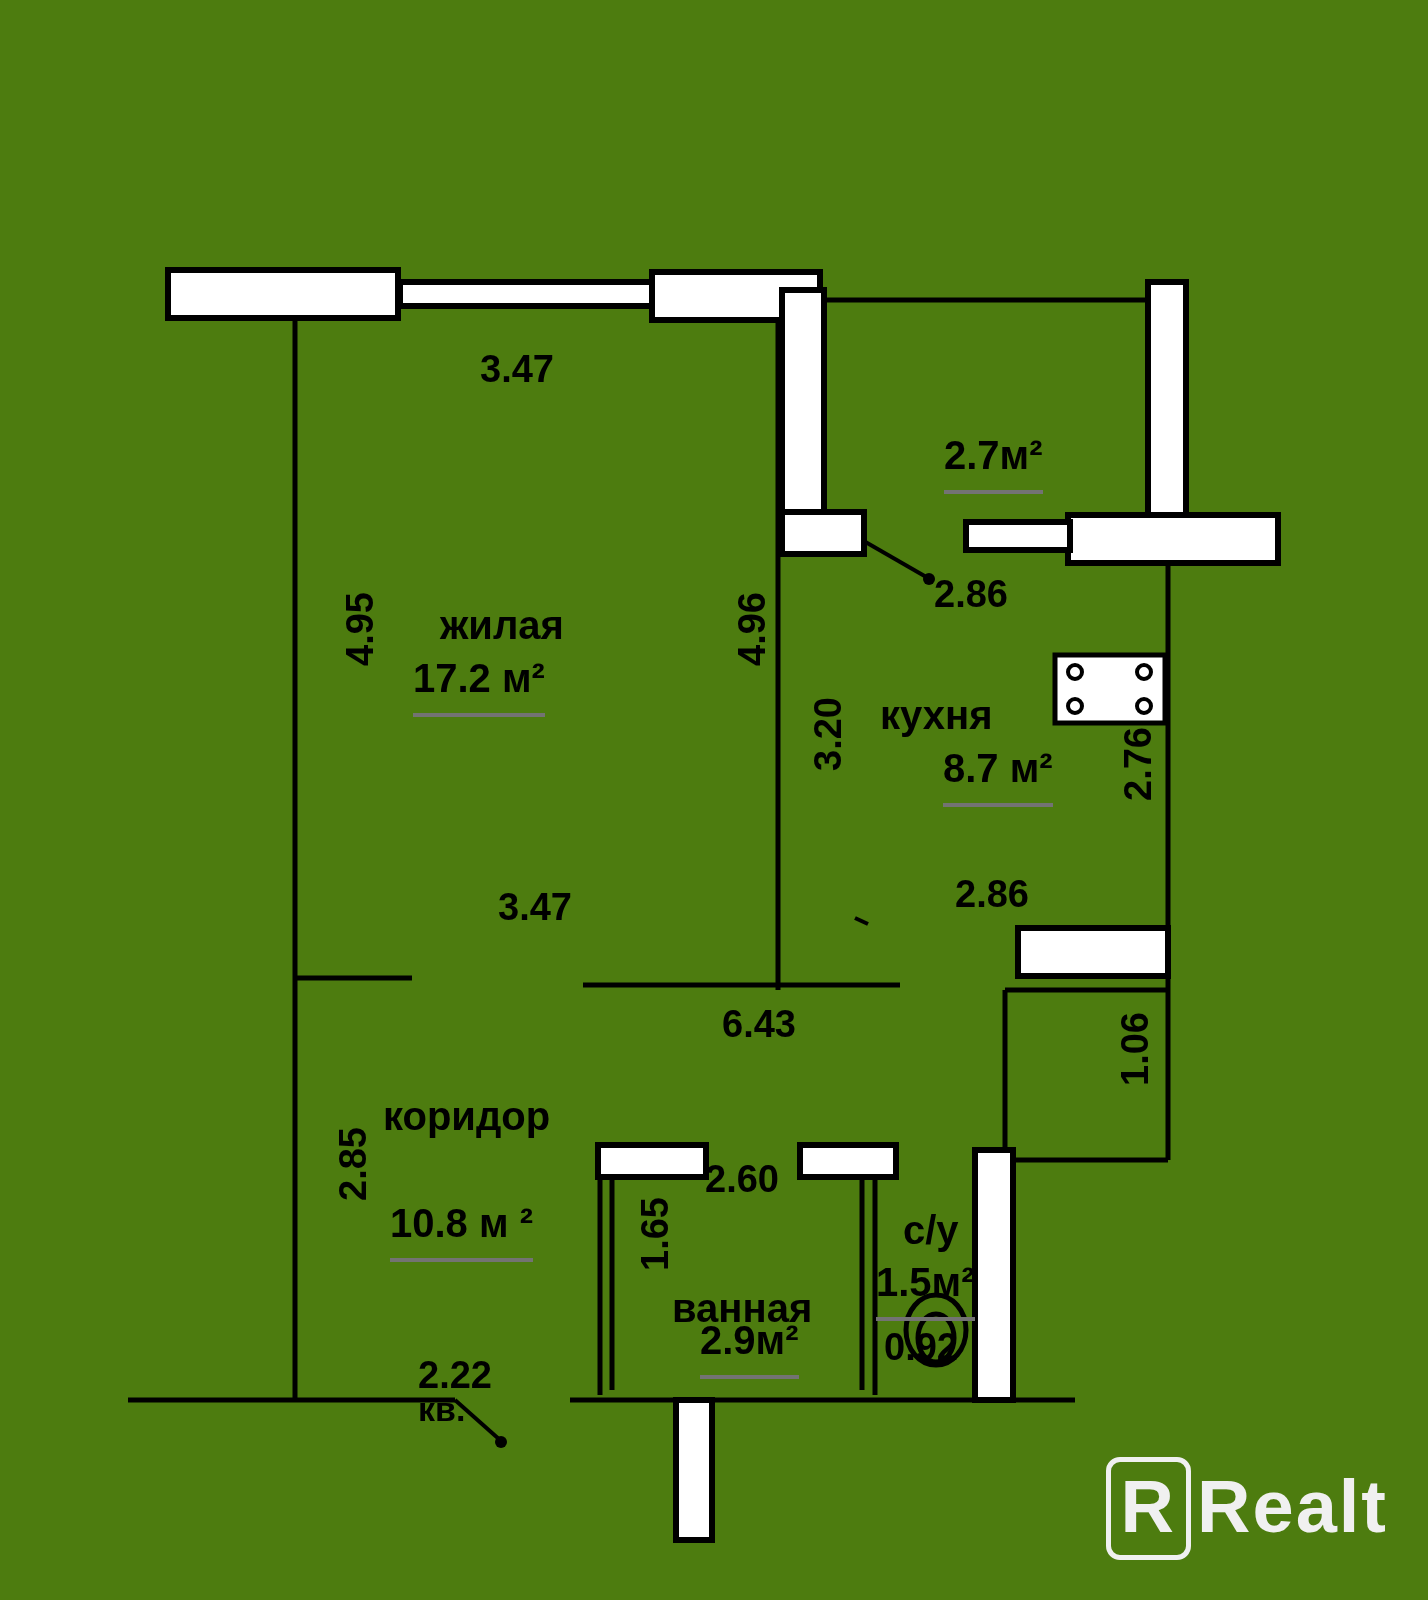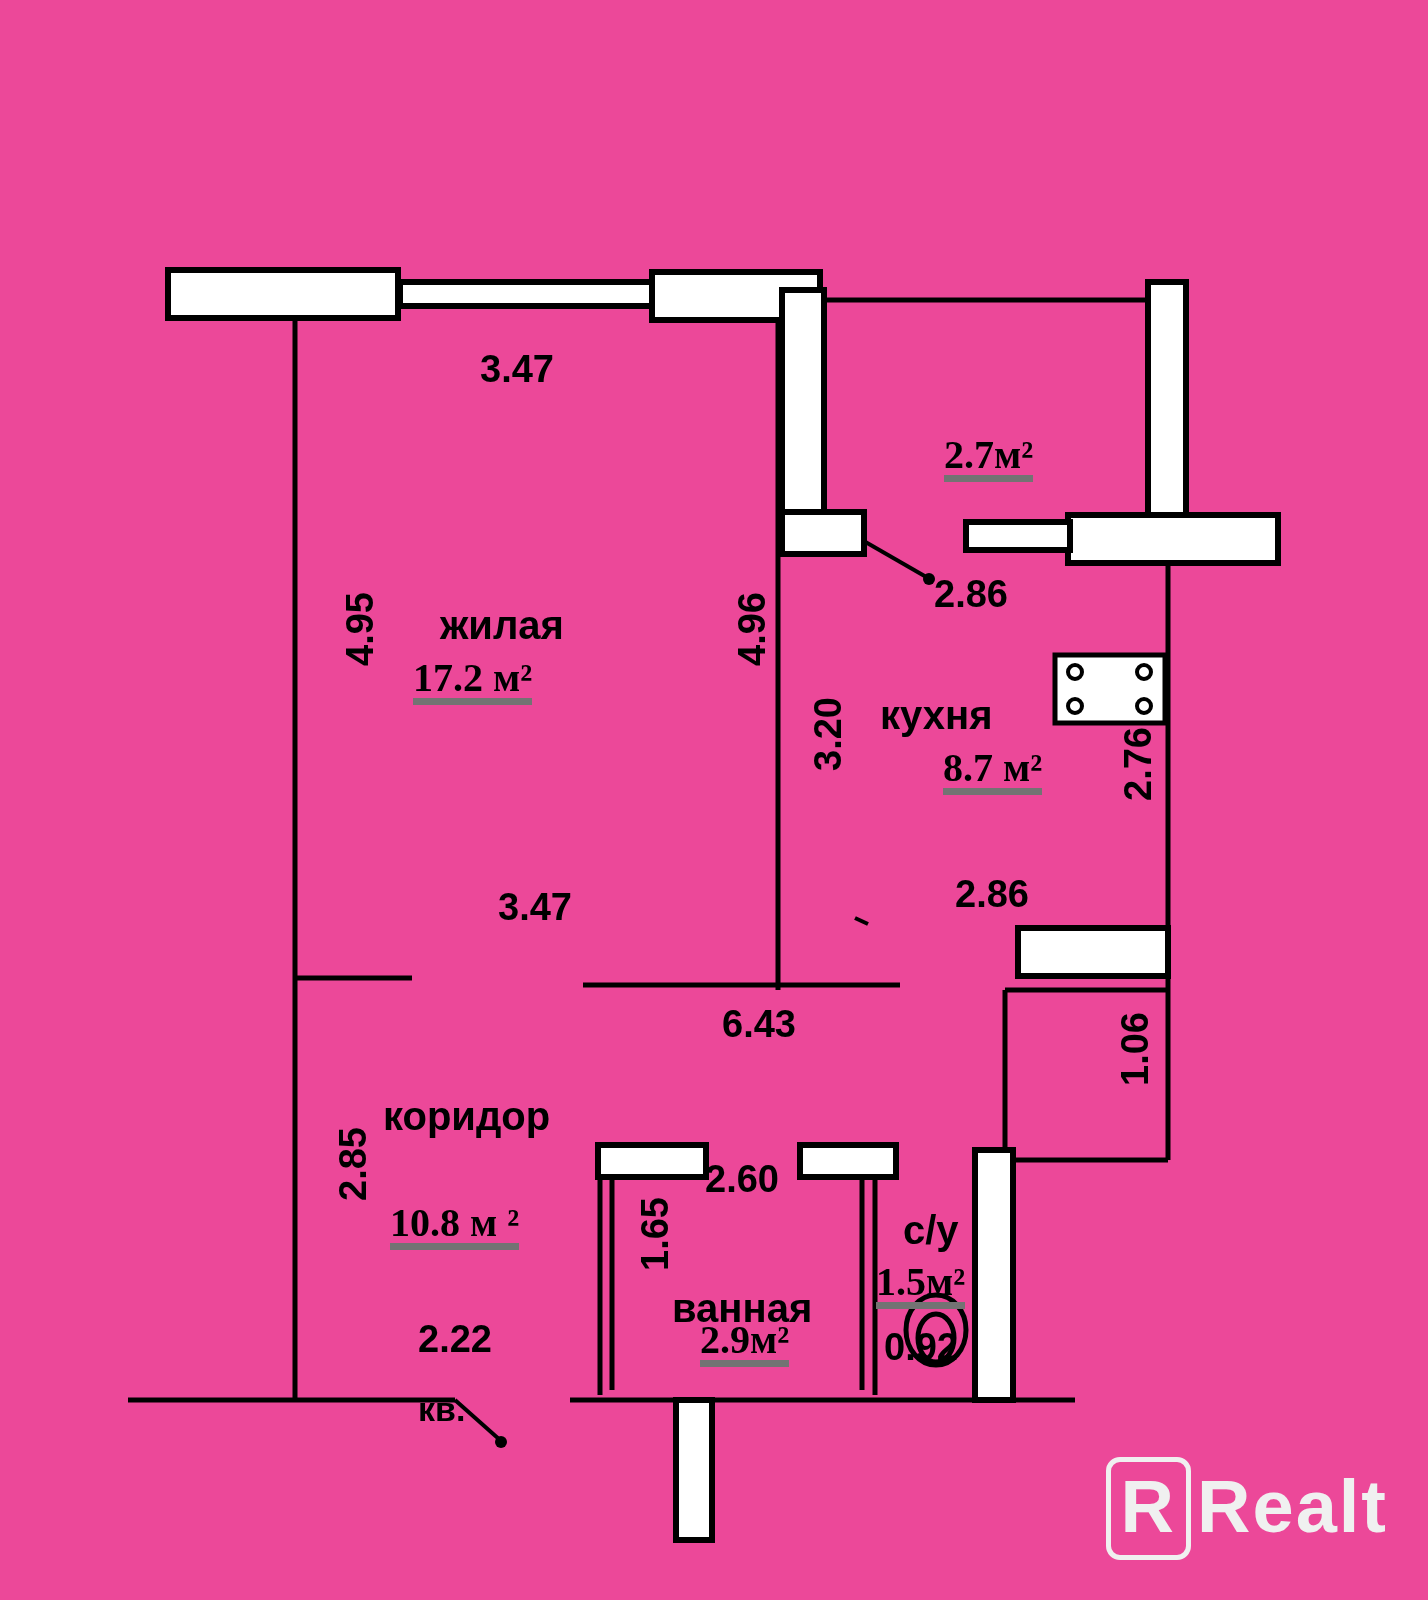--- a/index.html
+++ b/index.html
@@ -7,21 +7,21 @@
     padding: 0;
     background: #ffffff;
   }
   body {
     font-family: "Liberation Sans", sans-serif;
   }
   #plan {
     position: relative;
     width: 1428px;
     height: 1600px;
-    background: #ec4899;
+    background: #4d7c0f;
     overflow: hidden;
   }
   svg.plan-svg {
     position: absolute;
     left: 0;
     top: 0;
     width: 1428px;
     height: 1600px;
   }
   .lbl {
@@ -44,23 +44,22 @@
   .small {
     font-size: 34px;
   }
   .rot {
     transform-origin: 50% 50%;
   }
   .rot90 {
     transform: rotate(-90deg);
   }
   .underline-room {
-    border-bottom: 7px solid #737373;
-    padding-bottom: 0;
-    font-family: Liberation Serif, serif;
+    border-bottom: 4px solid #737373;
+    padding-bottom: 15px;
   }
   .watermark {
     position: absolute;
     right: 40px;
     bottom: 40px;
     font-size: 74px;
     font-weight: bold;
     color: #f0f0f0;
     letter-spacing: 2px;
     font-family: "Liberation Sans", sans-serif;
@@ -192,21 +191,21 @@
 
   <div class="lbl dim" style="left:722px; top:1005px;">6.43</div>
 
   <div class="lbl dim rot rot90" style="left:1075px; top:1030px; width:120px; text-align:center;">1.06</div>
 
   <div class="lbl dim rot rot90" style="left:293px; top:1145px; width:120px; text-align:center;">2.85</div>
 
   <div class="lbl roomname" style="left:383px; top:1096px;">коридор</div>
   <div class="lbl roomarea underline-room" style="left:390px; top:1203px;">10.8 м ²</div>
 
-  <div class="lbl dim" style="left:418px; top:1320px;text-align:center;">2.22</div>
+  <div class="lbl dim" style="left:418px; top:1356px;text-align:center;">2.22</div>
 
   <div class="lbl dim" style="left:705px; top:1160px;">2.60</div>
 
   <div class="lbl dim rot rot90" style="left:595px; top:1215px; width:120px; text-align:center;">1.65</div>
 
   <div class="lbl roomname" style="left:672px; top:1268px;margin-top:20px;">ванная</div>
   <div class="lbl roomarea underline-room" style="left:700px; top:1320px;">2.9м²</div>
 
   <div class="lbl roomname" style="left:903px; top:1210px;">с/у</div>
   <div class="lbl roomarea underline-room" style="left:876px; top:1262px;">1.5м²</div>

